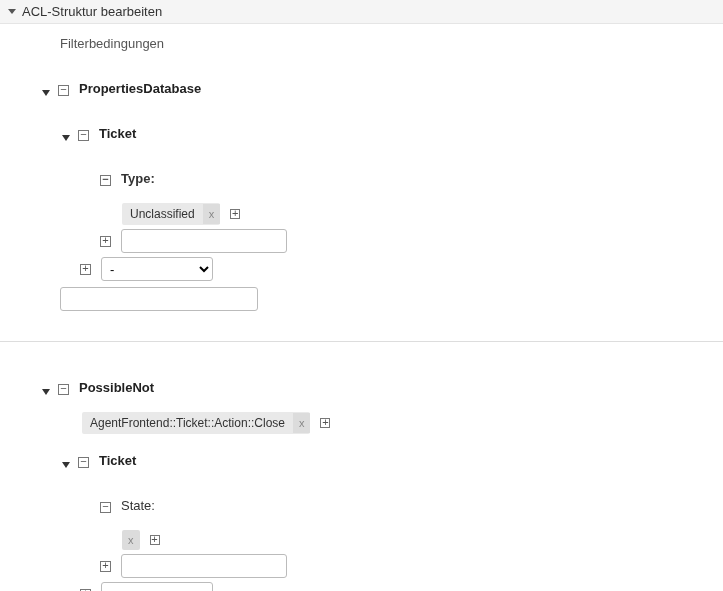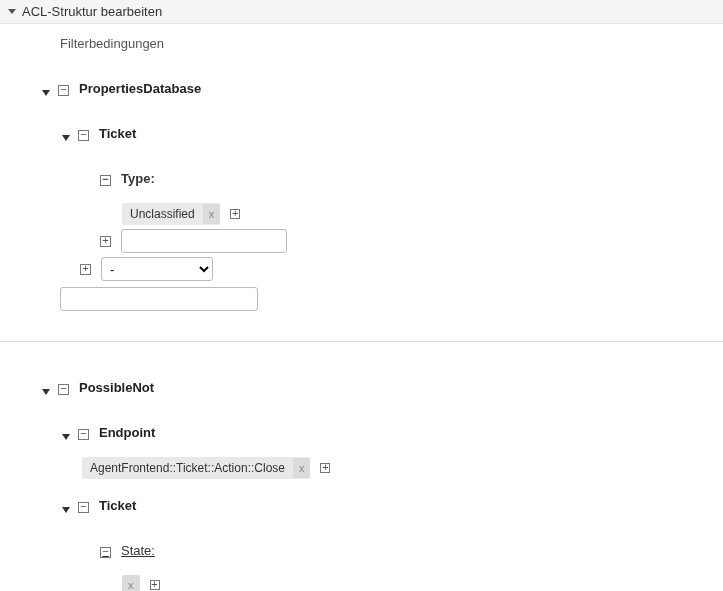--- a/index.html
+++ b/index.html
@@ -181,41 +181,36 @@
 
 <div class="section">
   <div class="section-inner">
 
     <div class="row indent-1">
       <span class="tree-caret"></span>
       <span class="box-icon minus"></span>
       <span class="label-bold">PossibleNot</span>
     </div>
 
-    <div class="row indent-2">
-      <span class="tree-caret"></span>
-      <span class="box-icon minus"></span>
-      <span class="label-bold">Endpoint</span>
-    </div>
 
     <div class="tag-row shallow">
       <span class="tag">
         <span class="tag-text">AgentFrontend::Ticket::Action::Close</span>
         <span class="tag-x">x</span>
       </span>
       <span class="box-icon plus small"></span>
     </div>
 
     <div class="row indent-2" style="margin-top:6px;">
       <span class="tree-caret"></span>
       <span class="box-icon minus"></span>
       <span class="label-bold">Ticket</span>
     </div>
 
-    <div class="row" style="margin-left:40px;text-decoration:underline;">
+    <div class="row" style="margin-left:40px;">
       <span class="box-icon minus"></span>
       <span class="label-plain">State:</span>
     </div>
 
     <div class="tag-row">
       <span class="tag">
         <span class="tag-x">x</span>
       </span>
       <span class="box-icon plus small"></span>
     </div>

